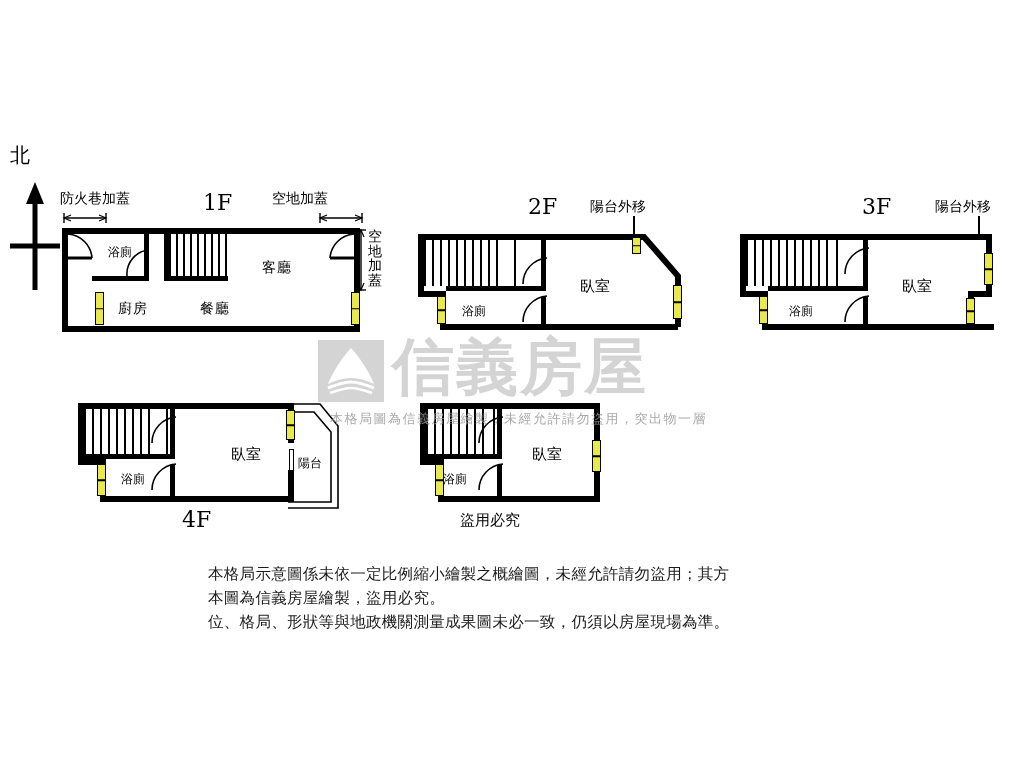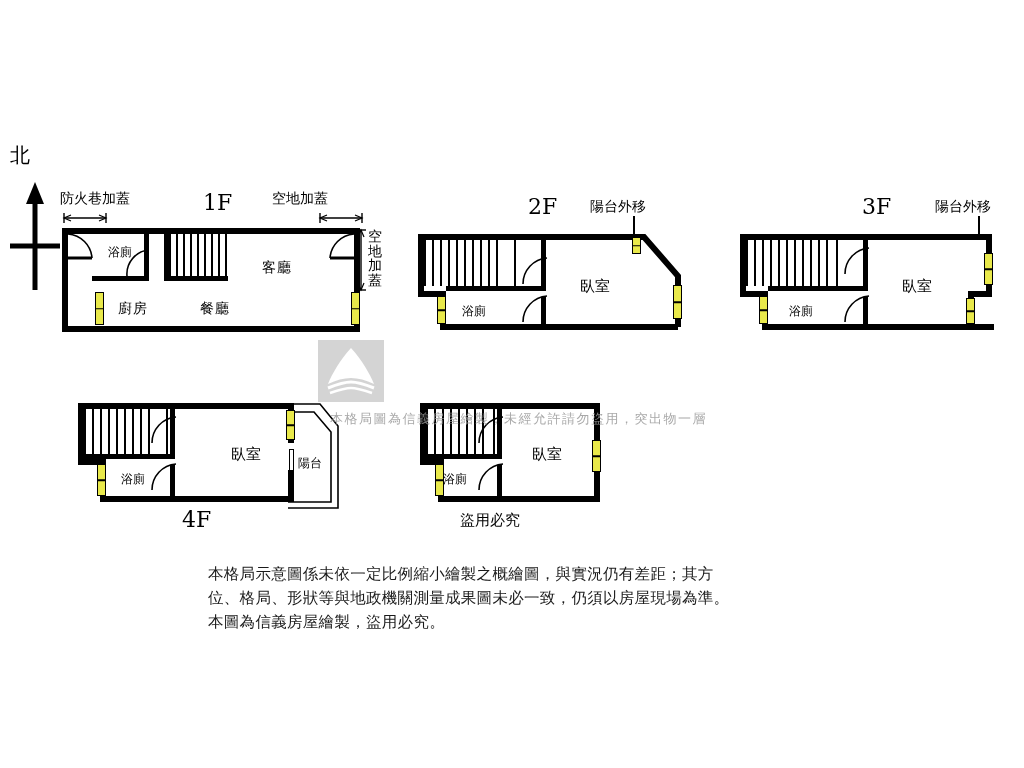--- a/index.html
+++ b/index.html
@@ -483,22 +483,23 @@
 
   <div id="watermark">
     <div class="wm-logo">
       <svg width="66" height="62" viewBox="0 0 66 62">
         <rect x="0" y="0" width="66" height="62" fill="#9a9a9a"></rect>
         <path d="M33 8 C22 20 14 34 10 44 C18 40 26 38 33 38 C40 38 48 40 56 44 C52 34 44 20 33 8 Z" fill="#ffffff"></path>
         <path d="M10 48 C20 44 27 42 33 42 C39 42 46 44 56 48" fill="none" stroke="#ffffff" stroke-width="3"></path>
         <path d="M12 53 C21 50 27 48 33 48 C39 48 45 50 54 53" fill="none" stroke="#ffffff" stroke-width="2.5"></path>
       </svg>
     </div>
+    <div class="wm-text">信義房屋</div>
   </div>
   <div id="watermark-notice">本格局圖為信義房屋繪製，未經允許請勿盜用，突出物一層</div>
 
   <div id="disclaimer">
-    <p>本格局示意圖係未依一定比例縮小繪製之概繪圖，與實況仍有差距；其方</p>
+    <p>本格局示意圖係未依一定比例縮小繪製之概繪圖，未經允許請勿盜用；其方</p>
+    <p>本圖為信義房屋繪製，盜用必究。</p>
     <p>位、格局、形狀等與地政機關測量成果圖未必一致，仍須以房屋現場為準。</p>
-    <p>本圖為信義房屋繪製，盜用必究。</p>
   </div>
 
 </div>
 
 </body></html>

